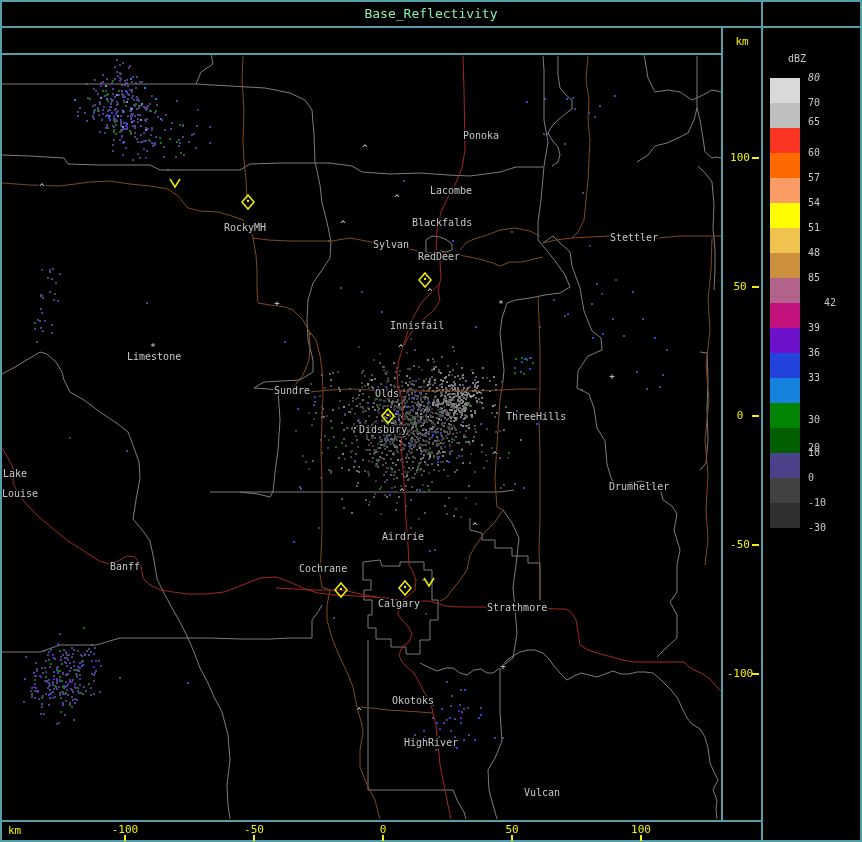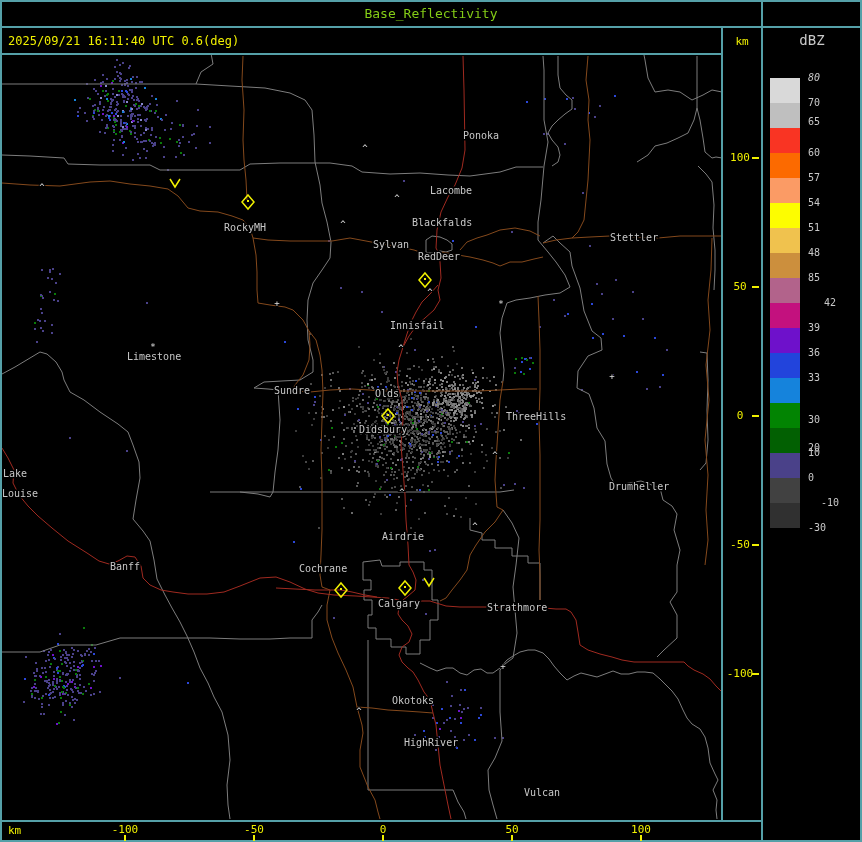--- a/index.html
+++ b/index.html
@@ -1,31 +1,31 @@
 <!DOCTYPE html>
 <html><head>
 <meta charset="utf-8">
 <style>
   html,body{margin:0;padding:0;background:#000;}
   #root{position:relative;width:862px;height:842px;background:#000;
         font-family:"DejaVu Sans Mono",monospace;overflow:hidden;}
   .tealline{position:absolute;background:#55a0a8;}
   #title-bar{position:absolute;left:0;top:0;width:862px;height:26px;}
   #title-bar span{position:absolute;left:0;top:6px;width:100%;text-align:center;
-        color:#84cc16;font-size:13px;letter-spacing:0;}
+        color:#86efac;font-size:13px;letter-spacing:0;}
   #timestamp{position:absolute;left:8px;top:34px;color:#f0f000;font-size:12px;}
   #km-right{position:absolute;left:727px;top:35px;width:30px;text-align:center;
         color:#f0f000;font-size:11px;}
   #km-bottom{position:absolute;left:8px;top:824px;color:#f0f000;font-size:11px;}
   .raxis-label{position:absolute;width:34px;text-align:center;color:#f0f000;font-size:11px;}
   .raxis-tick{position:absolute;width:7px;height:2px;background:#f0f000;}
   .baxis-label{position:absolute;width:48px;text-align:center;color:#f0f000;font-size:11px;}
   .baxis-tick{position:absolute;width:2px;height:6px;background:#f0f000;}
-  #dbz-title{position:absolute;left:788px;top:32px;width:48px;text-align:center;
-        color:#c9c9c9;font-size:14px;}
+  #dbz-title{position:absolute;left:788px;top:53px;width:48px;text-align:left;
+        color:#c9c9c9;font-size:10px;}
   .cb-cell{position:absolute;left:770px;width:30px;}
   .cb-label{position:absolute;left:808px;width:44px;color:#c9c9c9;font-size:10px;line-height:12px;}
   #map-svg{position:absolute;left:0;top:0;}
   text.city{font-family:"DejaVu Sans Mono",monospace;font-size:10px;fill:#c8c8c8;
         stroke:#000;stroke-width:3px;paint-order:stroke;}
   text.town{font-family:"DejaVu Sans Mono",monospace;font-size:9px;fill:#e0e0e0;
         stroke:#000;stroke-width:2px;paint-order:stroke;}
 </style>
 </head>
 <body>
@@ -2384,21 +2384,20 @@
   <div class="tealline" style="left:0;top:0;width:862px;height:2px;"></div>
   <div class="tealline" style="left:0;top:840px;width:862px;height:2px;"></div>
   <div class="tealline" style="left:0;top:0;width:2px;height:842px;"></div>
   <div class="tealline" style="left:860px;top:0;width:2px;height:842px;"></div>
   <div class="tealline" style="left:0;top:26px;width:862px;height:2px;"></div>
   <div class="tealline" style="left:0;top:53px;width:723px;height:2px;"></div>
   <div class="tealline" style="left:721px;top:26px;width:2px;height:796px;"></div>
   <div class="tealline" style="left:0;top:820px;width:763px;height:2px;"></div>
   <div class="tealline" style="left:761px;top:0;width:2px;height:842px;"></div>
 
-  <div id="timestamp">2025/09/21 16:11:40 UTC 0.6(deg)</div>
   <div id="km-right">km</div>
   <div id="km-bottom">km</div>
 
   <div id="right-axis">
       <div class="raxis-label" style="left: 723px; top: 151px;">100</div>
       <div class="raxis-tick" style="left: 752px; top: 157px;"></div>
       <div class="raxis-label" style="left: 723px; top: 280px;">50</div>
       <div class="raxis-tick" style="left: 752px; top: 286px;"></div>
       <div class="raxis-label" style="left: 723px; top: 409px;">0</div>
       <div class="raxis-tick" style="left: 752px; top: 415px;"></div>
@@ -2450,17 +2449,17 @@
       <div class="cb-label" style="top: 247px;">48</div>
       <div class="cb-label" style="top: 272px;">85</div>
       <div class="cb-label" style="top: 297px; text-align: center;">42</div>
       <div class="cb-label" style="top: 322px;">39</div>
       <div class="cb-label" style="top: 347px;">36</div>
       <div class="cb-label" style="top: 372px;">33</div>
       <div class="cb-label" style="top: 414px;">30</div>
       <div class="cb-label" style="top: 422px; margin-top: 20px;">20</div>
       <div class="cb-label" style="top: 447px;">10</div>
       <div class="cb-label" style="top: 472px;">0</div>
-      <div class="cb-label" style="top: 497px; text-align: center;">-10</div>
+      <div class="cb-label" style="top: 497px;">-10</div>
       <div class="cb-label" style="top: 522px;">-30</div>
     </div>
 
 </div>
 
 </body></html>

